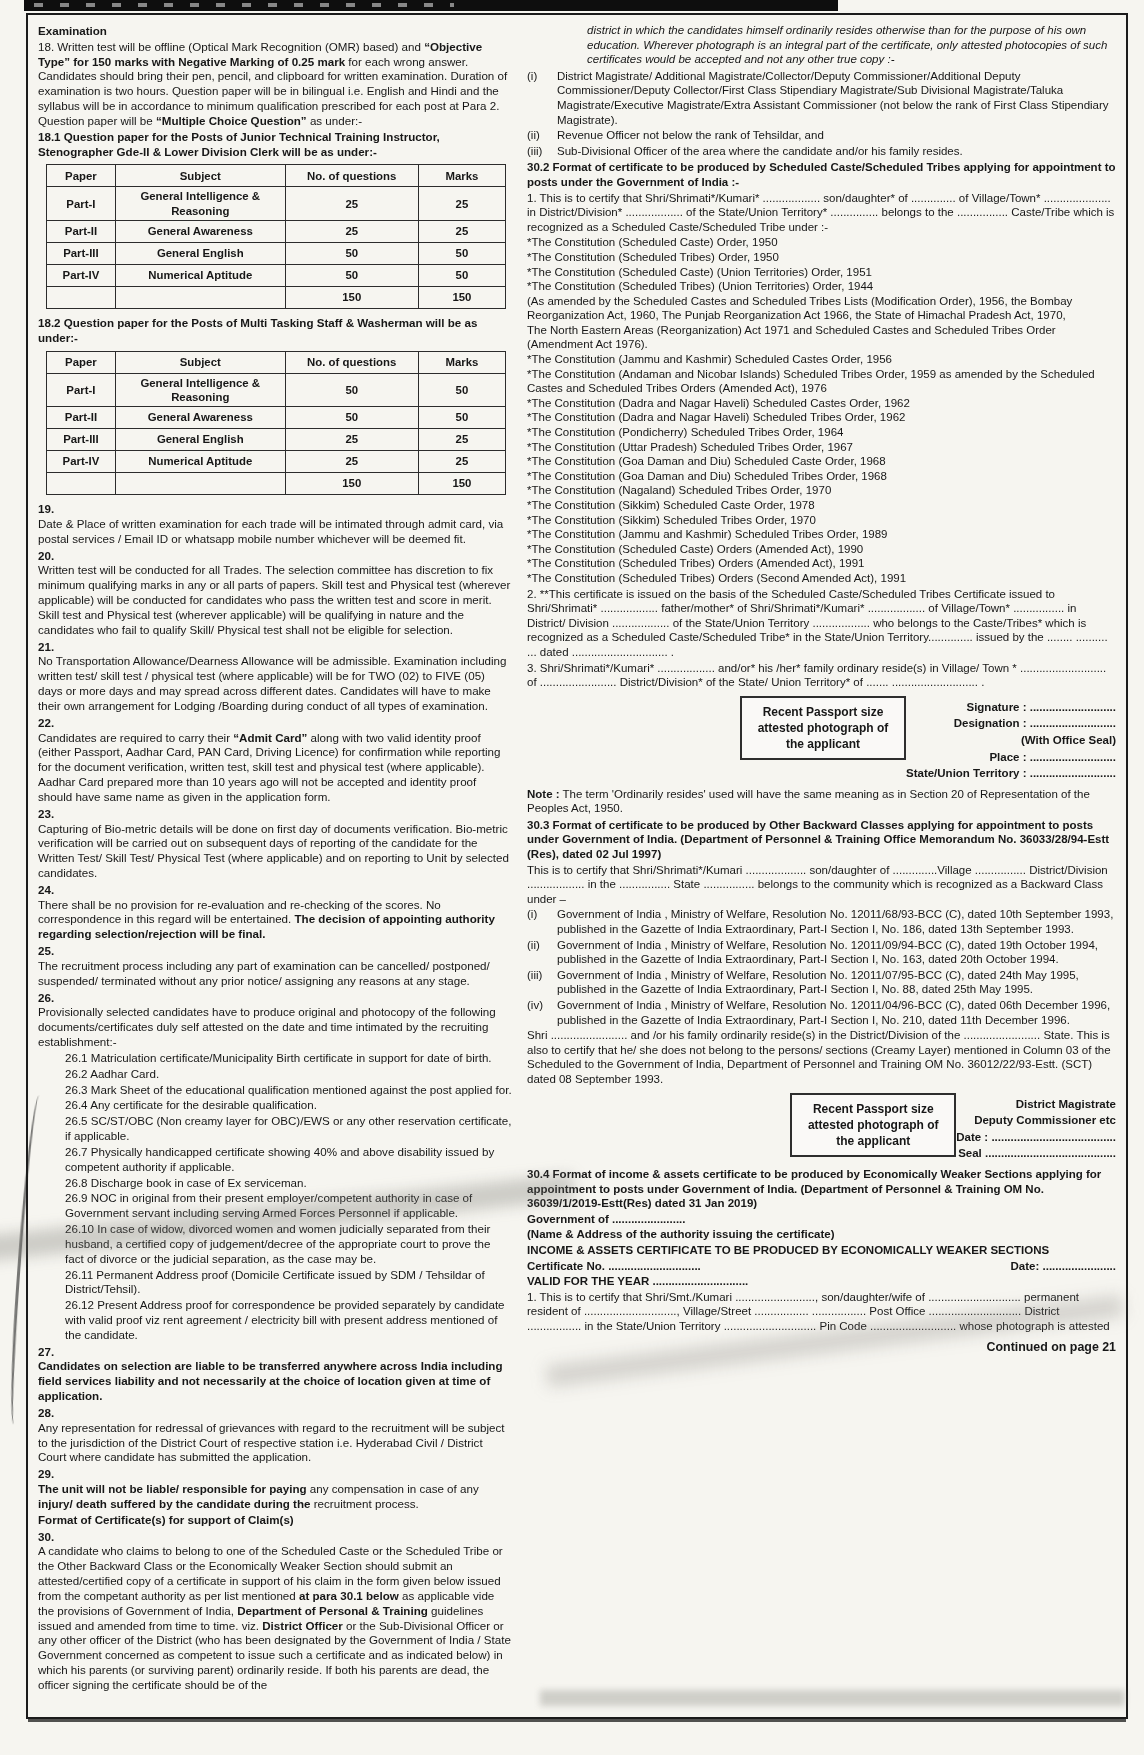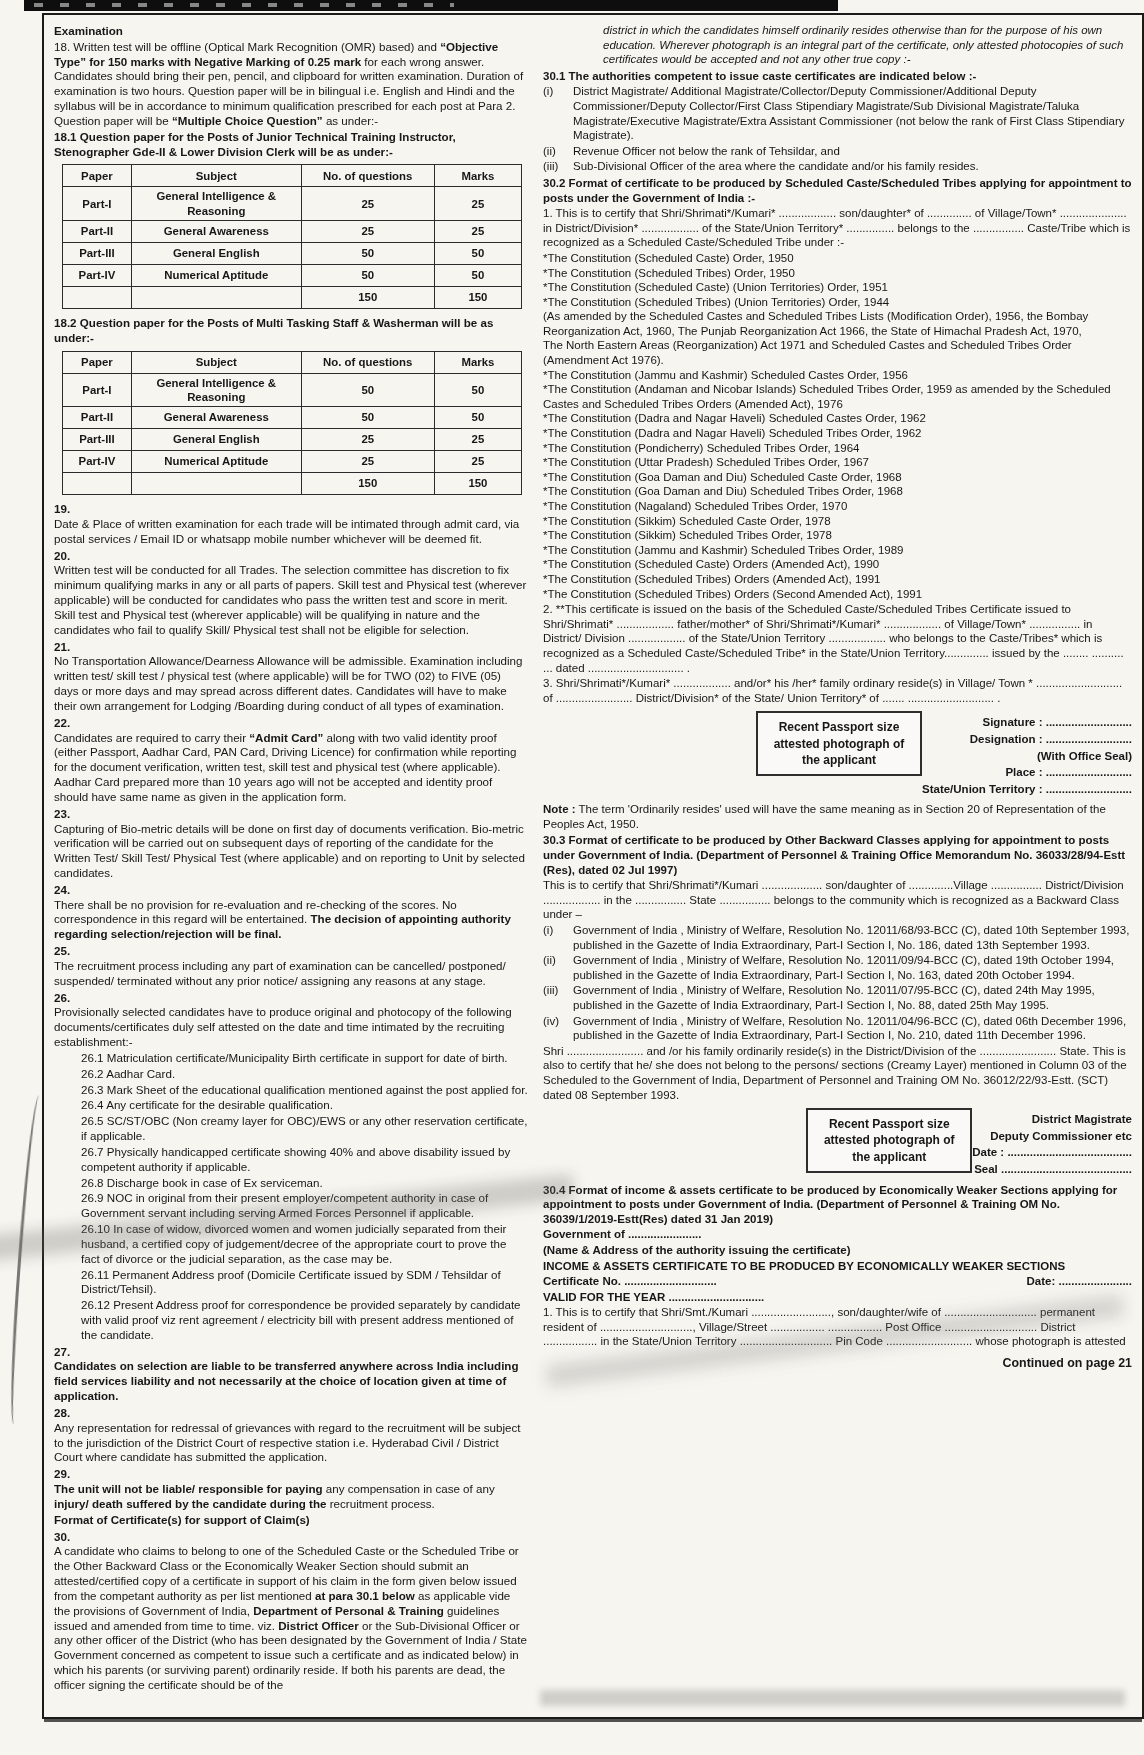--- a/index.html
+++ b/index.html
@@ -3,21 +3,21 @@
 <meta charset="utf-8">
 <style>
   html,body{margin:0;padding:0;background:#dddcd7;}
   .page{position:relative;width:1144px;height:1755px;background:#f6f5f0;overflow:hidden;
         font-family:"Liberation Sans",sans-serif;color:#171717;}
   .topbar{position:absolute;left:24px;top:0;width:814px;height:11px;background:#0e0e0e;}
   .topbar::after{content:"";position:absolute;left:10px;top:3px;height:4px;width:420px;
         background:repeating-linear-gradient(90deg,rgba(255,255,255,.5) 0 9px,transparent 9px 26px);}
   .frame{position:absolute;left:26px;top:13px;width:1102px;height:1706px;box-sizing:border-box;
         border:2.5px solid #1b1b1b;box-shadow:0 5px 0 -2px rgba(25,25,25,.75);
-        padding:8px 10px 6px 10px;display:flex;gap:15px;margin-left:16px;}
+        padding:8px 10px 6px 10px;display:flex;gap:15px;}
   .col-left{width:474px;flex:none;font-size:11.6px;line-height:1.28;}
   .col-right{flex:1;font-size:11.5px;line-height:1.27;min-width:0;}
   .b{font-weight:bold;}
   .h{font-weight:bold;margin:1px 0;}
   .para{margin:1px 0;}
   .item{display:flex;margin:2px 0 1px;flex-direction:column;}
   .item .num{flex:none;width:27px;font-weight:bold;}
   .item .txt{flex:1;}
   .subwrap{margin:1px 0 1px 27px;}
   .subwrap .sub{margin:1px 0;}
@@ -215,21 +215,20 @@
       </div>
       <div class="h">Format of Certificate(s) for support of Claim(s)</div>
       <div class="item">
         <span class="num">30.</span>
         <span class="txt"><span>A candidate who claims to belong to one of the Scheduled Caste or the Scheduled Tribe or the Other Backward Class or the Economically Weaker Section should submit an attested/certified copy of a certificate in support of his claim in the form given below issued from the competant authority as per list mentioned </span><span class="b">at para 30.1 below</span><span> as applicable vide the provisions of Government of India, </span><span class="b">Department of Personal &amp; Training</span><span> guidelines issued and amended from time to time. viz. </span><span class="b">District Officer</span><span> or the Sub-Divisional Officer or any other officer of the District (who has been designated by the Government of India / State Government concerned as competent to issue such a certificate and as indicated below) in which his parents (or surviving parent) ordinarily reside. If both his parents are dead, the officer signing the certificate should be of the</span></span>
       </div>
     </div>
 
     <div class="col-right">
       <div class="cont">district in which the candidates himself ordinarily resides otherwise than for the purpose of his own education. Wherever photograph is an integral part of the certificate, only attested photocopies of such certificates would be accepted and not any other true copy :-</div>
-      <div class="rh">30.1 The authorities competent to issue caste certificates are indicated below :-</div>
 
       <div class="ritem">
         <span class="rnum">(i)</span>
         <span class="rtxt">District Magistrate/ Additional Magistrate/Collector/Deputy Commissioner/Additional Deputy Commissioner/Deputy Collector/First Class Stipendiary Magistrate/Sub Divisional Magistrate/Taluka Magistrate/Executive Magistrate/Extra Assistant Commissioner (not below the rank of First Class Stipendiary Magistrate).</span>
       </div>
       <div class="ritem">
         <span class="rnum">(ii)</span>
         <span class="rtxt">Revenue Officer not below the rank of Tehsildar, and</span>
       </div>
       <div class="ritem">
@@ -249,21 +248,21 @@
           <div class="orderline">*The Constitution (Jammu and Kashmir) Scheduled Castes Order, 1956</div>
           <div class="orderline">*The Constitution (Andaman and Nicobar Islands) Scheduled Tribes Order, 1959 as amended by the Scheduled Castes and Scheduled Tribes Orders (Amended Act), 1976</div>
           <div class="orderline">*The Constitution (Dadra and Nagar Haveli) Scheduled Castes Order, 1962</div>
           <div class="orderline">*The Constitution (Dadra and Nagar Haveli) Scheduled Tribes Order, 1962</div>
           <div class="orderline">*The Constitution (Pondicherry) Scheduled Tribes Order, 1964</div>
           <div class="orderline">*The Constitution (Uttar Pradesh) Scheduled Tribes Order, 1967</div>
           <div class="orderline">*The Constitution (Goa Daman and Diu) Scheduled Caste Order, 1968</div>
           <div class="orderline">*The Constitution (Goa Daman and Diu) Scheduled Tribes Order, 1968</div>
           <div class="orderline">*The Constitution (Nagaland) Scheduled Tribes Order, 1970</div>
           <div class="orderline">*The Constitution (Sikkim) Scheduled Caste Order, 1978</div>
-          <div class="orderline">*The Constitution (Sikkim) Scheduled Tribes Order, 1978</div>
+          <div class="orderline">*The Constitution (Sikkim) Scheduled Tribes Order, 1970</div>
           <div class="orderline">*The Constitution (Jammu and Kashmir) Scheduled Tribes Order, 1989</div>
           <div class="orderline">*The Constitution (Scheduled Caste) Orders (Amended Act), 1990</div>
           <div class="orderline">*The Constitution (Scheduled Tribes) Orders (Amended Act), 1991</div>
           <div class="orderline">*The Constitution (Scheduled Tribes) Orders (Second Amended Act), 1991</div>
         </div>
       <div class="para">2. **This certificate is issued on the basis of the Scheduled Caste/Scheduled Tribes Certificate issued to Shri/Shrimati* .................. father/mother* of Shri/Shrimati*/Kumari* .................. of Village/Town* ................ in District/ Division .................. of the State/Union Territory .................. who belongs to the Caste/Tribes* which is recognized as a Scheduled Caste/Scheduled Tribe* in the State/Union Territory.............. issued by the ........ .......... ... dated .............................. .</div>
       <div class="para">3. Shri/Shrimati*/Kumari* .................. and/or* his /her* family ordinary reside(s) in Village/ Town * ........................... of ........................ District/Division* of the State/ Union Territory* of ....... ........................... .</div>
 
       <div class="photorow">
         <div class="photobox">Recent Passport size attested photograph of the applicant</div>

